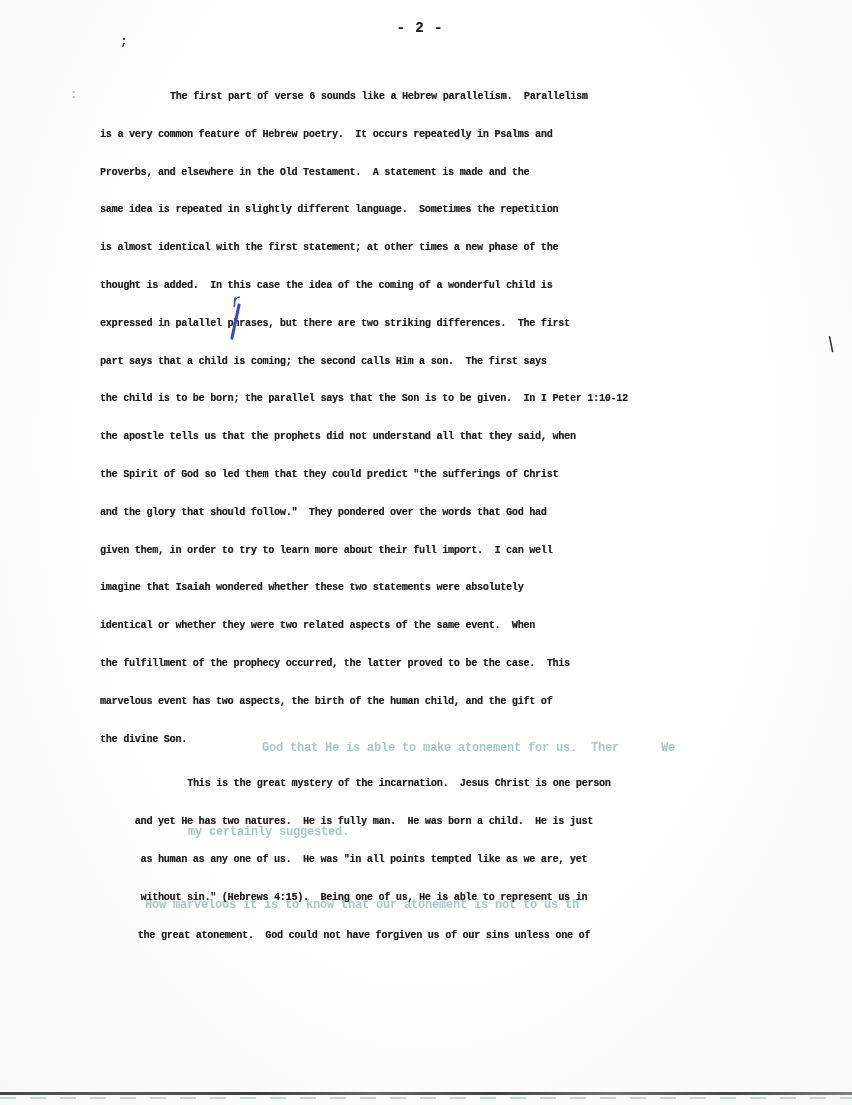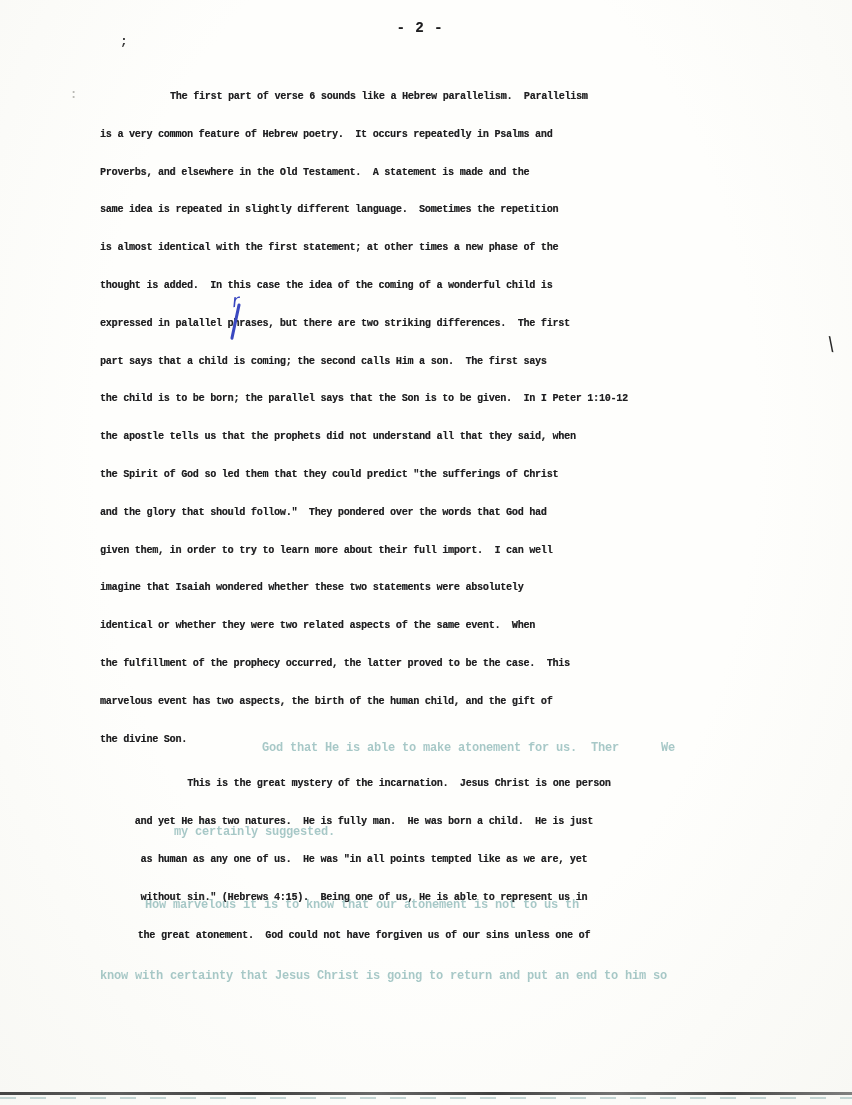--- a/index.html
+++ b/index.html
@@ -83,23 +83,22 @@
 
 <div class="page">
 
   <div class="page-number">- 2 -</div>
 
   <div class="speck-top">;</div>
   <div class="speck-left">:</div>
 
   <div class="ghost-layer">
       <div class="ghost-line" style="left: 262px; top: 738px;">God that He is able to make atonement for us.  Ther      We</div>
-      <div class="ghost-line" style="left: 174px; top: 822px;">my certainly suggested.</div>
+      <div class="ghost-line" style="left: 188px; top: 822px;">my certainly suggested.</div>
       <div class="ghost-line" style="left: 145px; top: 895px;">How marvelous it is to know that our atonement is not to us th</div>
-      <div class="ghost-line" style="left: 100px; top: 966px;">know with certainty that Jesus Christ is going to return and put an end to him so</div>
     </div>
 
   <div class="typed-body"><div class="paragraph"><div class="typed-line first">The first part of verse 6 sounds like a Hebrew parallelism.  Parallelism</div><div class="typed-line">is a very common feature of Hebrew poetry.  It occurs repeatedly in Psalms and</div><div class="typed-line">Proverbs, and elsewhere in the Old Testament.  A statement is made and the</div><div class="typed-line">same idea is repeated in slightly different language.  Sometimes the repetition</div><div class="typed-line">is almost identical with the first statement; at other times a new phase of the</div><div class="typed-line">thought is added.  In this case the idea of the coming of a wonderful child is</div><div class="typed-line">expressed in palallel phrases, but there are two striking differences.  The first</div><div class="typed-line">part says that a child is coming; the second calls Him a son.  The first says</div><div class="typed-line">the child is to be born; the parallel says that the Son is to be given.  In I Peter 1:10-12</div><div class="typed-line">the apostle tells us that the prophets did not understand all that they said, when</div><div class="typed-line">the Spirit of God so led them that they could predict "the sufferings of Christ</div><div class="typed-line">and the glory that should follow."  They pondered over the words that God had</div><div class="typed-line">given them, in order to try to learn more about their full import.  I can well</div><div class="typed-line">imagine that Isaiah wondered whether these two statements were absolutely</div><div class="typed-line">identical or whether they were two related aspects of the same event.  When</div><div class="typed-line">the fulfillment of the prophecy occurred, the latter proved to be the case.  This</div><div class="typed-line">marvelous event has two aspects, the birth of the human child, and the gift of</div><div class="typed-line">the divine Son.</div></div><div class="paragraph p2"><div class="typed-line first">This is the great mystery of the incarnation.  Jesus Christ is one person</div><div class="typed-line">and yet He has two natures.  He is fully man.  He was born a child.  He is just</div><div class="typed-line">as human as any one of us.  He was "in all points tempted like as we are, yet</div><div class="typed-line">without sin." (Hebrews 4:15).  Being one of us, He is able to represent us in</div><div class="typed-line">the great atonement.  God could not have forgiven us of our sins unless one of</div></div></div>
 
   <div class="correction-slash"></div>
   <div class="correction-r">r</div>
 
   <div class="stray-mark-right">\</div>
 
   <div class="scan-line"></div>

